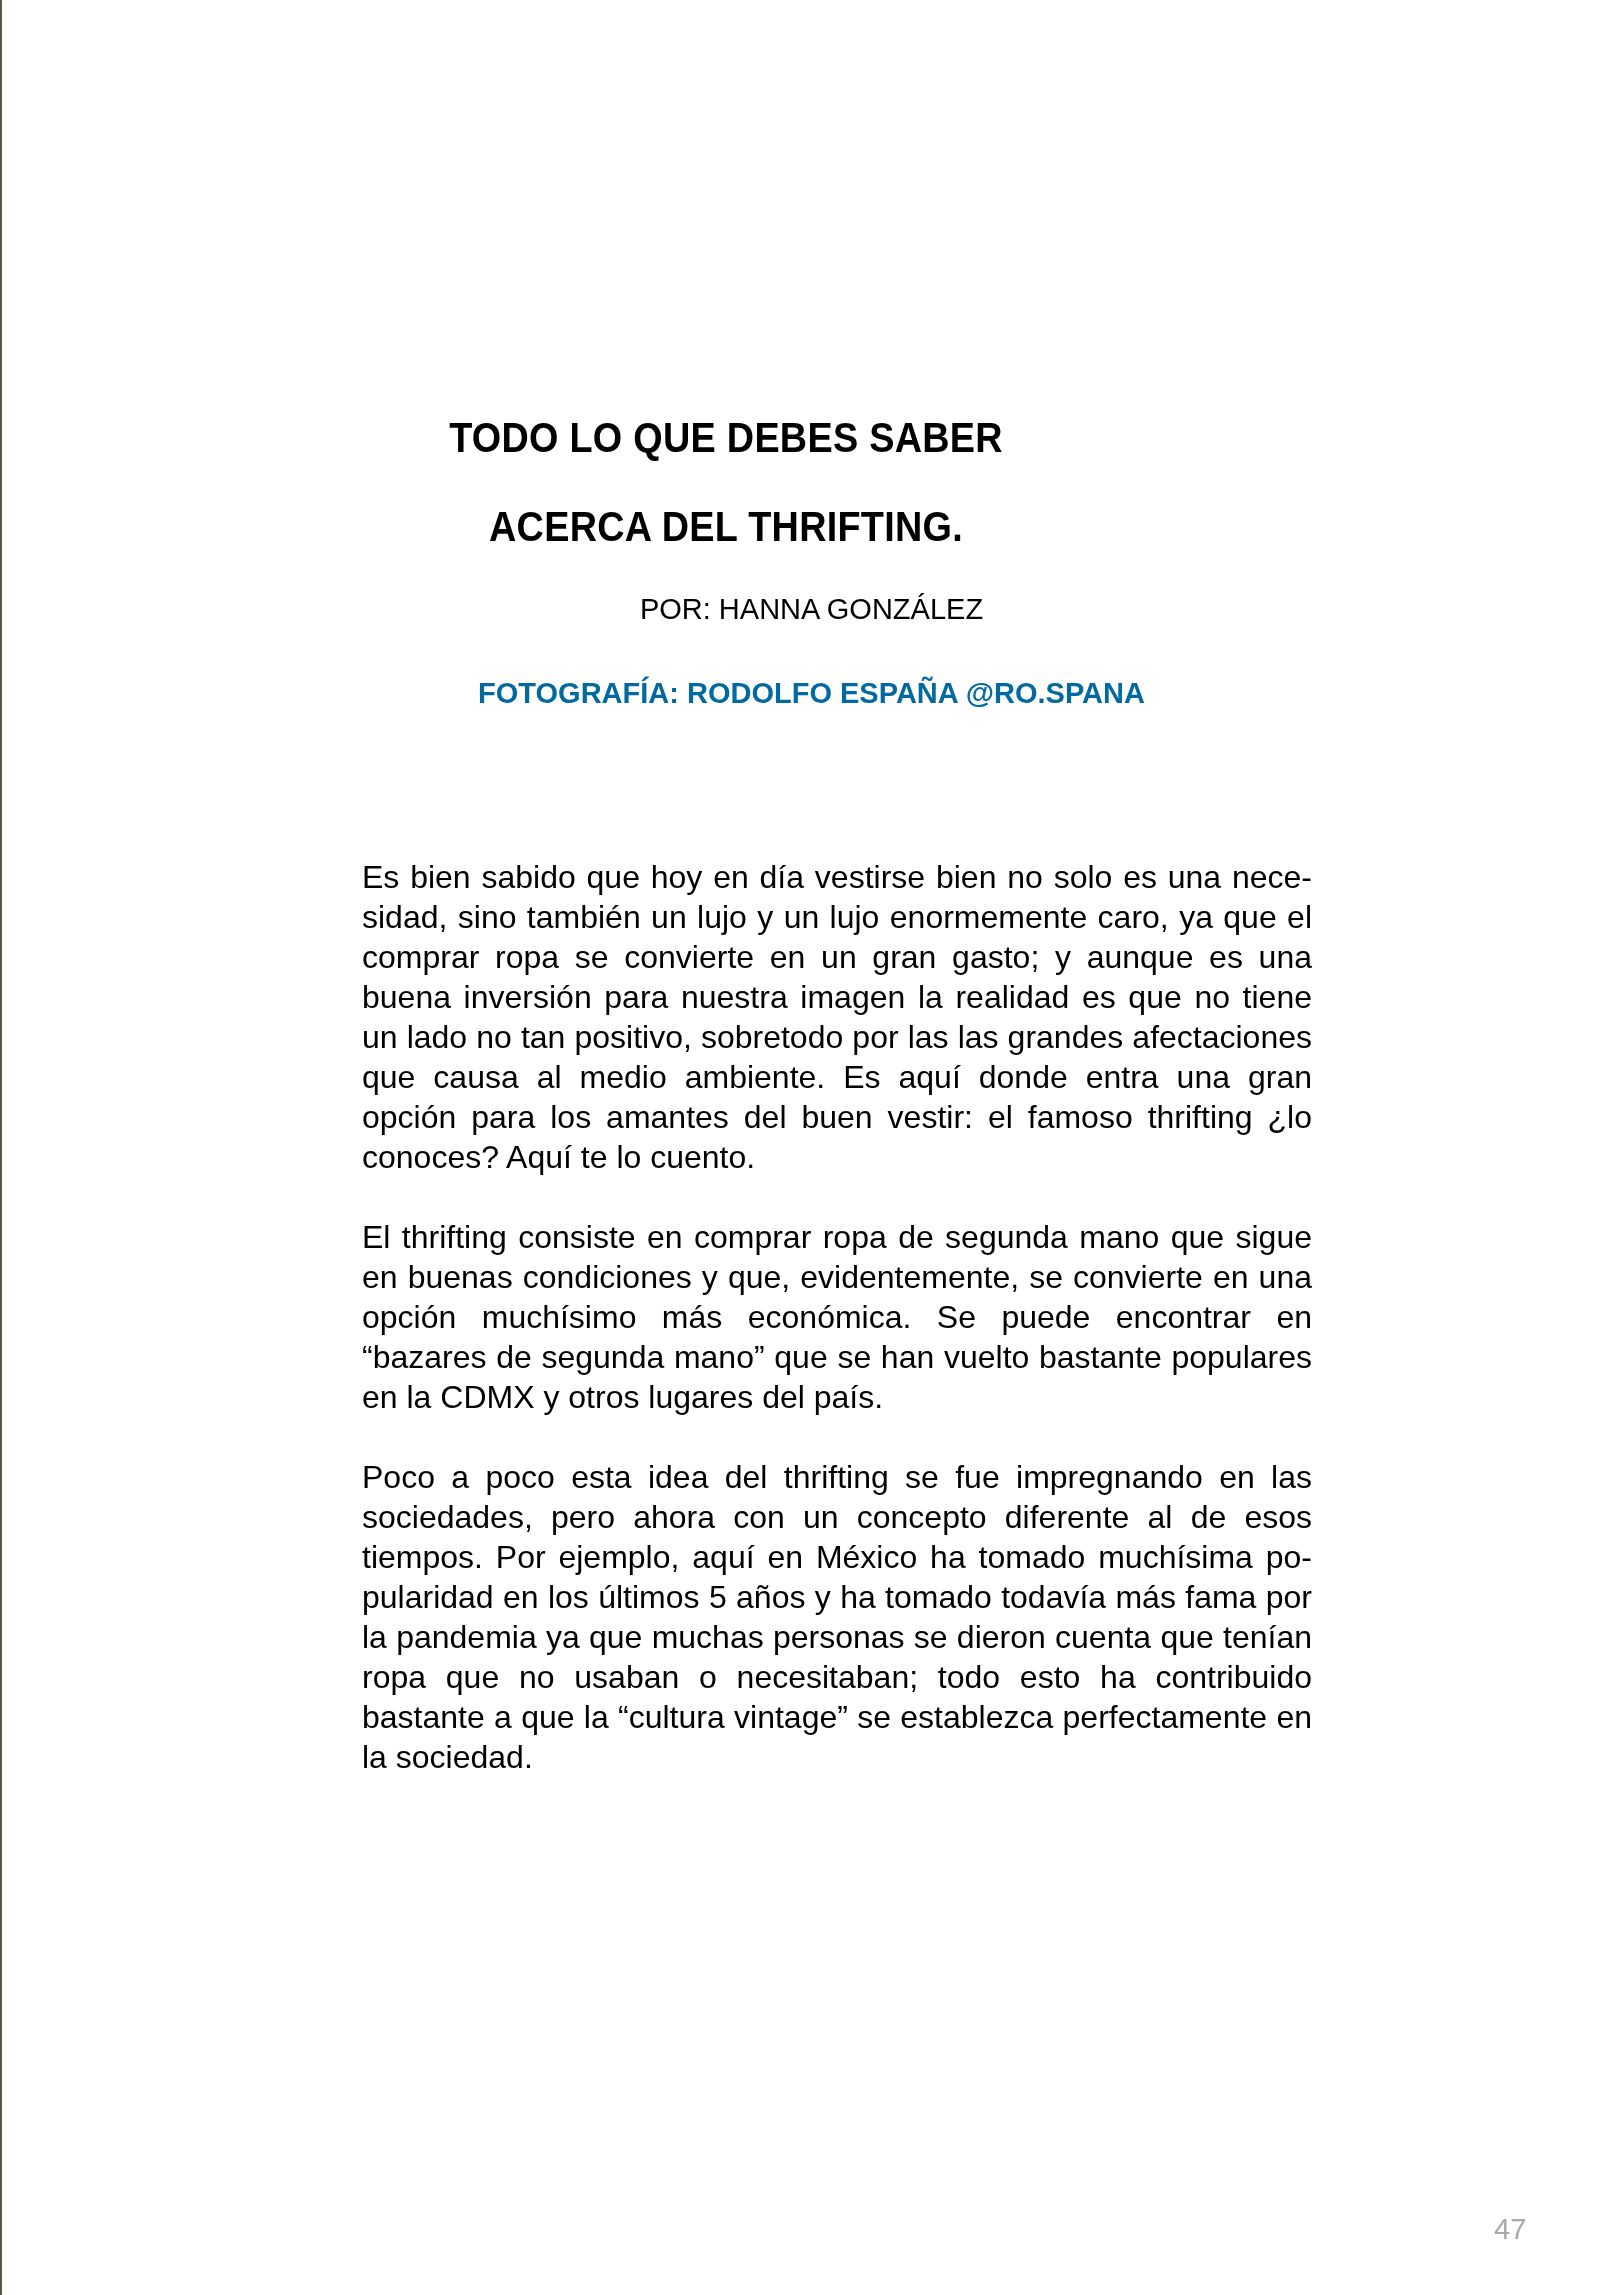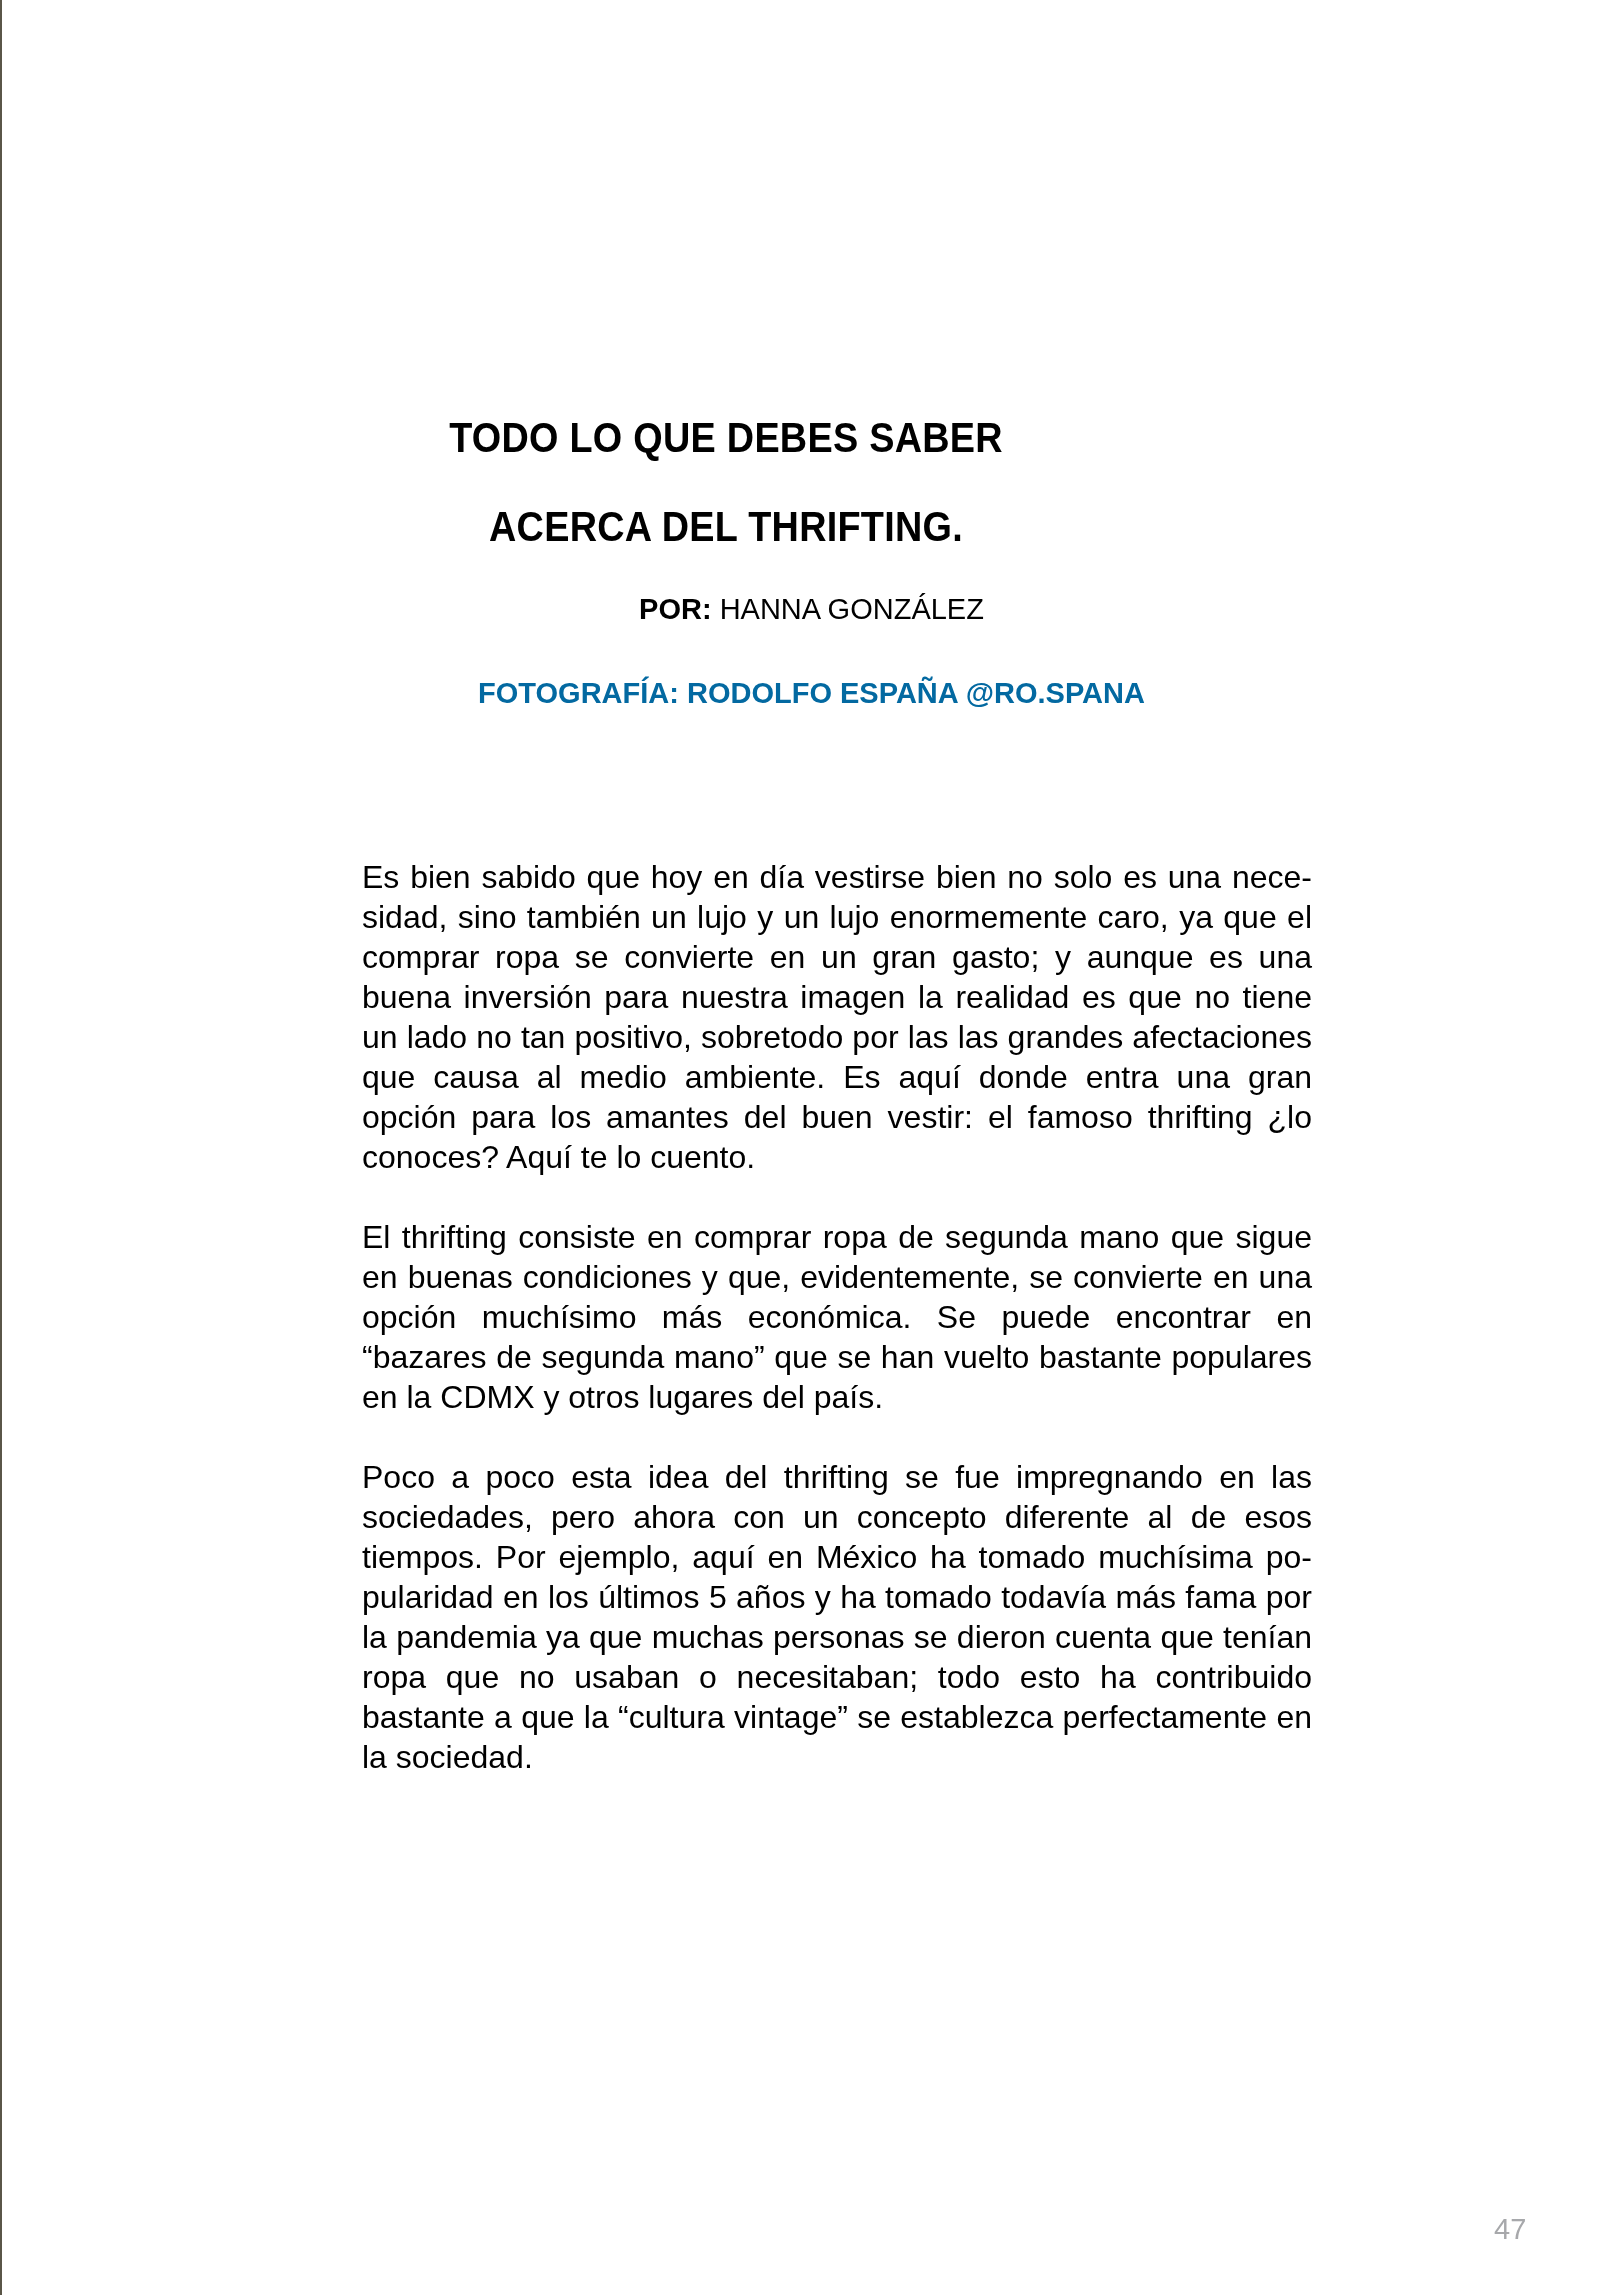--- a/index.html
+++ b/index.html
@@ -1,21 +1,21 @@
 <!DOCTYPE html>
 <html style="font-size:10.5px"><head>
 <meta charset="utf-8">
 <style>
   html, body { margin: 0; padding: 0; background: #ffffff; }
   body { width: 1623px; height: 2295px; position: relative; overflow: hidden; font-family: "Liberation Sans", sans-serif; color: #000; }
   .edge { position: absolute; left: 0; top: 0; width: 2px; height: 2295px; background: #5a5648; }
   .title { position: absolute; left: 0; width: 1452px; top: 393px; text-align: center; }
   .title .line { display: block; font-weight: bold; font-size: 42px; line-height: 89px; letter-spacing: 0.3px; transform: scaleX(0.9); }
   .byline { position: absolute; left: 0; width: 1623px; top: 590px; text-align: center; font-size: 29px; line-height: 39px; }
-  .byline .prefix { font-weight: bold; }
+  .byline .prefix { font-weight: normal; }
   .byline .name { font-weight: normal; }
   .credit { position: absolute; left: 0; width: 1623px; top: 674px; text-align: center; font-size: 29px; line-height: 39px; font-weight: bold; color: #0369a1; }
   .body { position: absolute; left: 362px; width: 950px; top: 857px; font-size: 32px; line-height: 40px; text-align: justify; hyphens: manual; }
   .body p { margin: 0 0 40px 0; }
   .pagenum { position: absolute; left: 1494px; top: 2213px; font-family: Liberation Sans, sans-serif; font-size: 29px; color: #a7a8ab; }
 </style>
 </head>
 <body>
 
 <div class="edge"></div>

